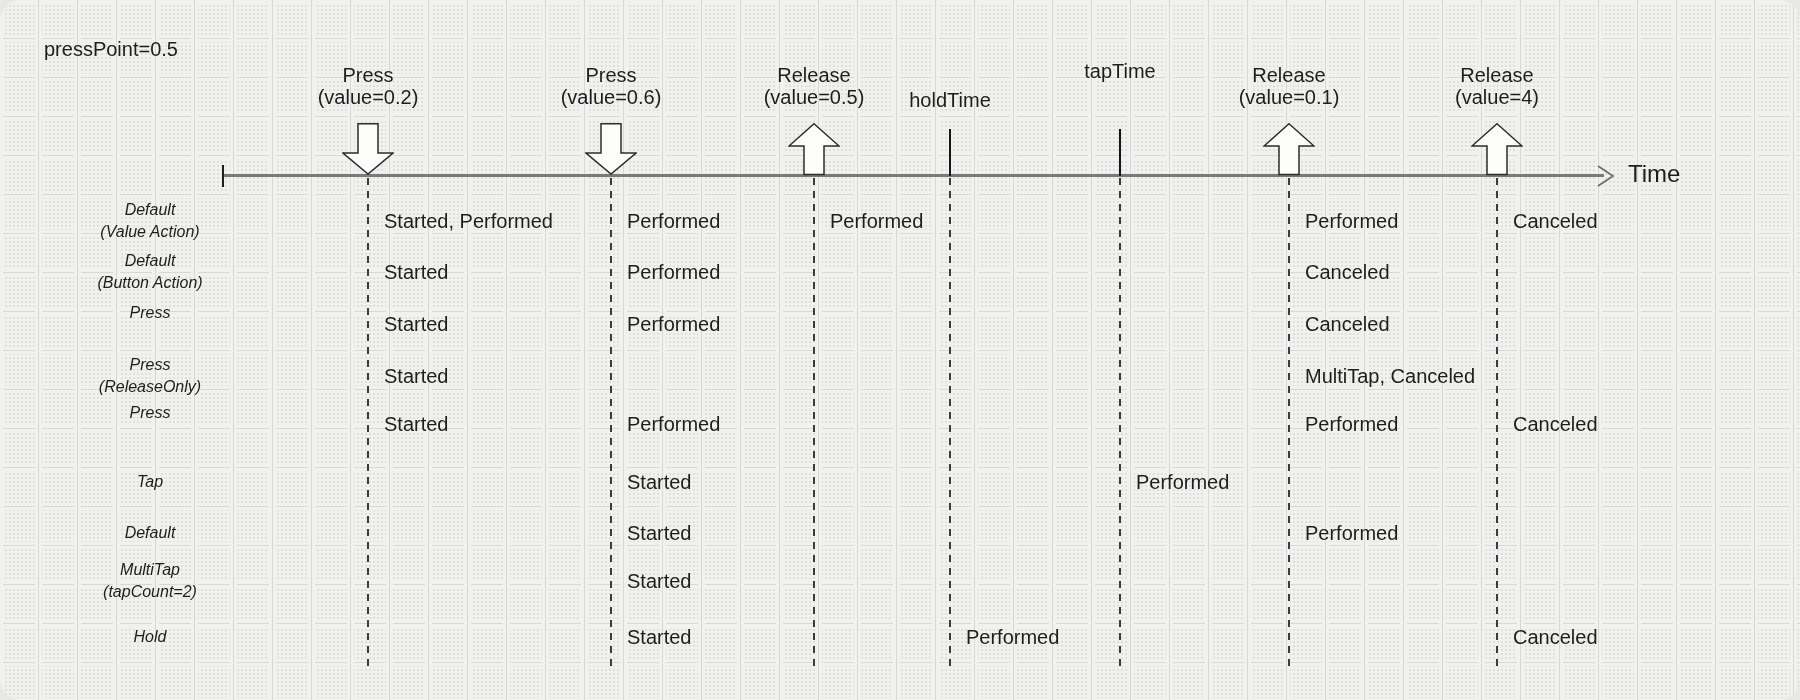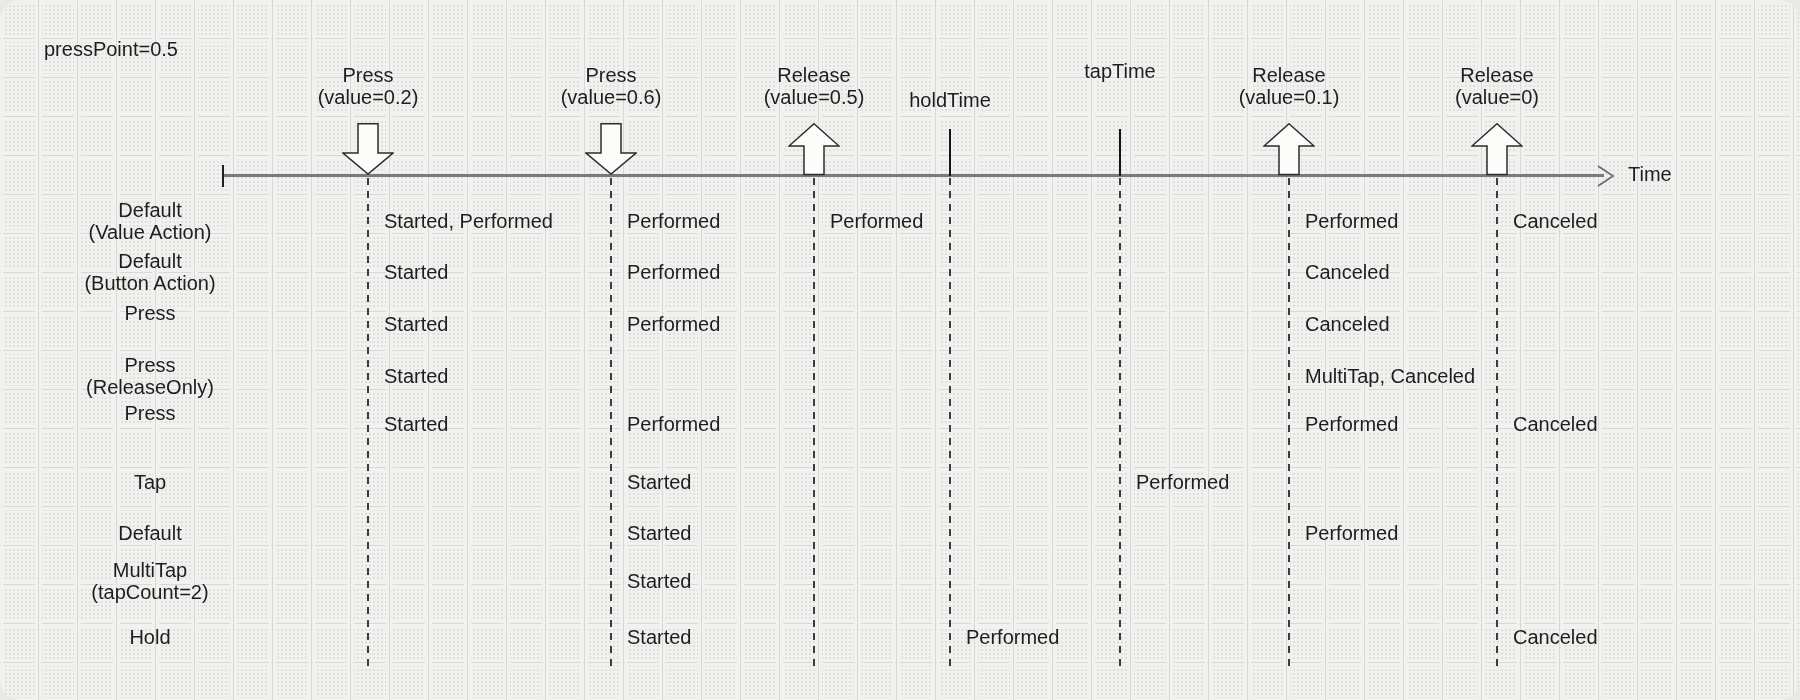--- a/index.html
+++ b/index.html
@@ -22,36 +22,36 @@
   }
 
   .config-note {
     position:absolute; left:44px; top:37px;
     font-size:20px; line-height:25px; white-space:nowrap;
   }
 
   .timeline-line { position:absolute; left:224px; top:174px; width:1380px; height:3px; background:#7a7a7a; }
   .start-tick    { position:absolute; left:222px; top:165px; width:2px; height:22px; background:#1e1e1e; }
   .timeline-arrowhead { position:absolute; left:1597px; top:164px; }
-  .time-label { position:absolute; left:1628px; top:163px; font-size:20px; line-height:22px; white-space:nowrap; }
+  .time-label { position:absolute; left:1628px; top:163px; font-size:24px; line-height:22px; white-space:nowrap; }
 
   .event-label {
     position:absolute; width:220px; margin-left:-110px;
     text-align:center; font-size:20px; line-height:22px; white-space:nowrap;
   }
   .event-arrow { position:absolute; }
   .tick-marker { position:absolute; width:2px; height:47px; top:129px; background:#151515; }
   .dashed-line {
     position:absolute; width:2px; top:178px; height:488px;
     background:repeating-linear-gradient(180deg, #3c3c3c 0 7px, rgba(0,0,0,0) 7px 13px);
   }
 
   .row-label {
     position:absolute; left:35px; width:230px;
-    text-align:center; font-size:20px; line-height:22px; white-space:nowrap;
+    text-align:center; font-size:16px; line-height:22px; white-space:nowrap;font-style:italic;
   }
 
   .annotation {
     position:absolute; font-size:20px; line-height:22px; white-space:nowrap;
   }
 </style>
 </head>
 <body>
 
 <div class="canvas">
@@ -107,21 +107,21 @@
       <div class="event-label" style="left: 1289px; top: 64px;">
         <div>Release</div>
         <div>(value=0.1)</div>
       </div>
       <svg class="event-arrow" width="52" height="53" style="left: 1263px; top: 123px;">
         <polygon points="26,0.75 51,23 36,23 36,51.5 16,51.5 16,23 1,23" fill="#fcfcfb" stroke="#2d2d2d" stroke-width="1.5"></polygon>
       </svg>
       <div class="dashed-line" style="left: 1288px;"></div>
       <div class="event-label" style="left: 1497px; top: 64px;">
         <div>Release</div>
-        <div>(value=0)</div>
+        <div>(value=4)</div>
       </div>
       <svg class="event-arrow" width="52" height="53" style="left: 1471px; top: 123px;">
         <polygon points="26,0.75 51,23 36,23 36,51.5 16,51.5 16,23 1,23" fill="#fcfcfb" stroke="#2d2d2d" stroke-width="1.5"></polygon>
       </svg>
       <div class="dashed-line" style="left: 1496px;"></div>
     </div>
   <div>
       <div class="row-label" style="top: 199px;">
         <div>Default</div>
         <div>(Value Action)</div>

